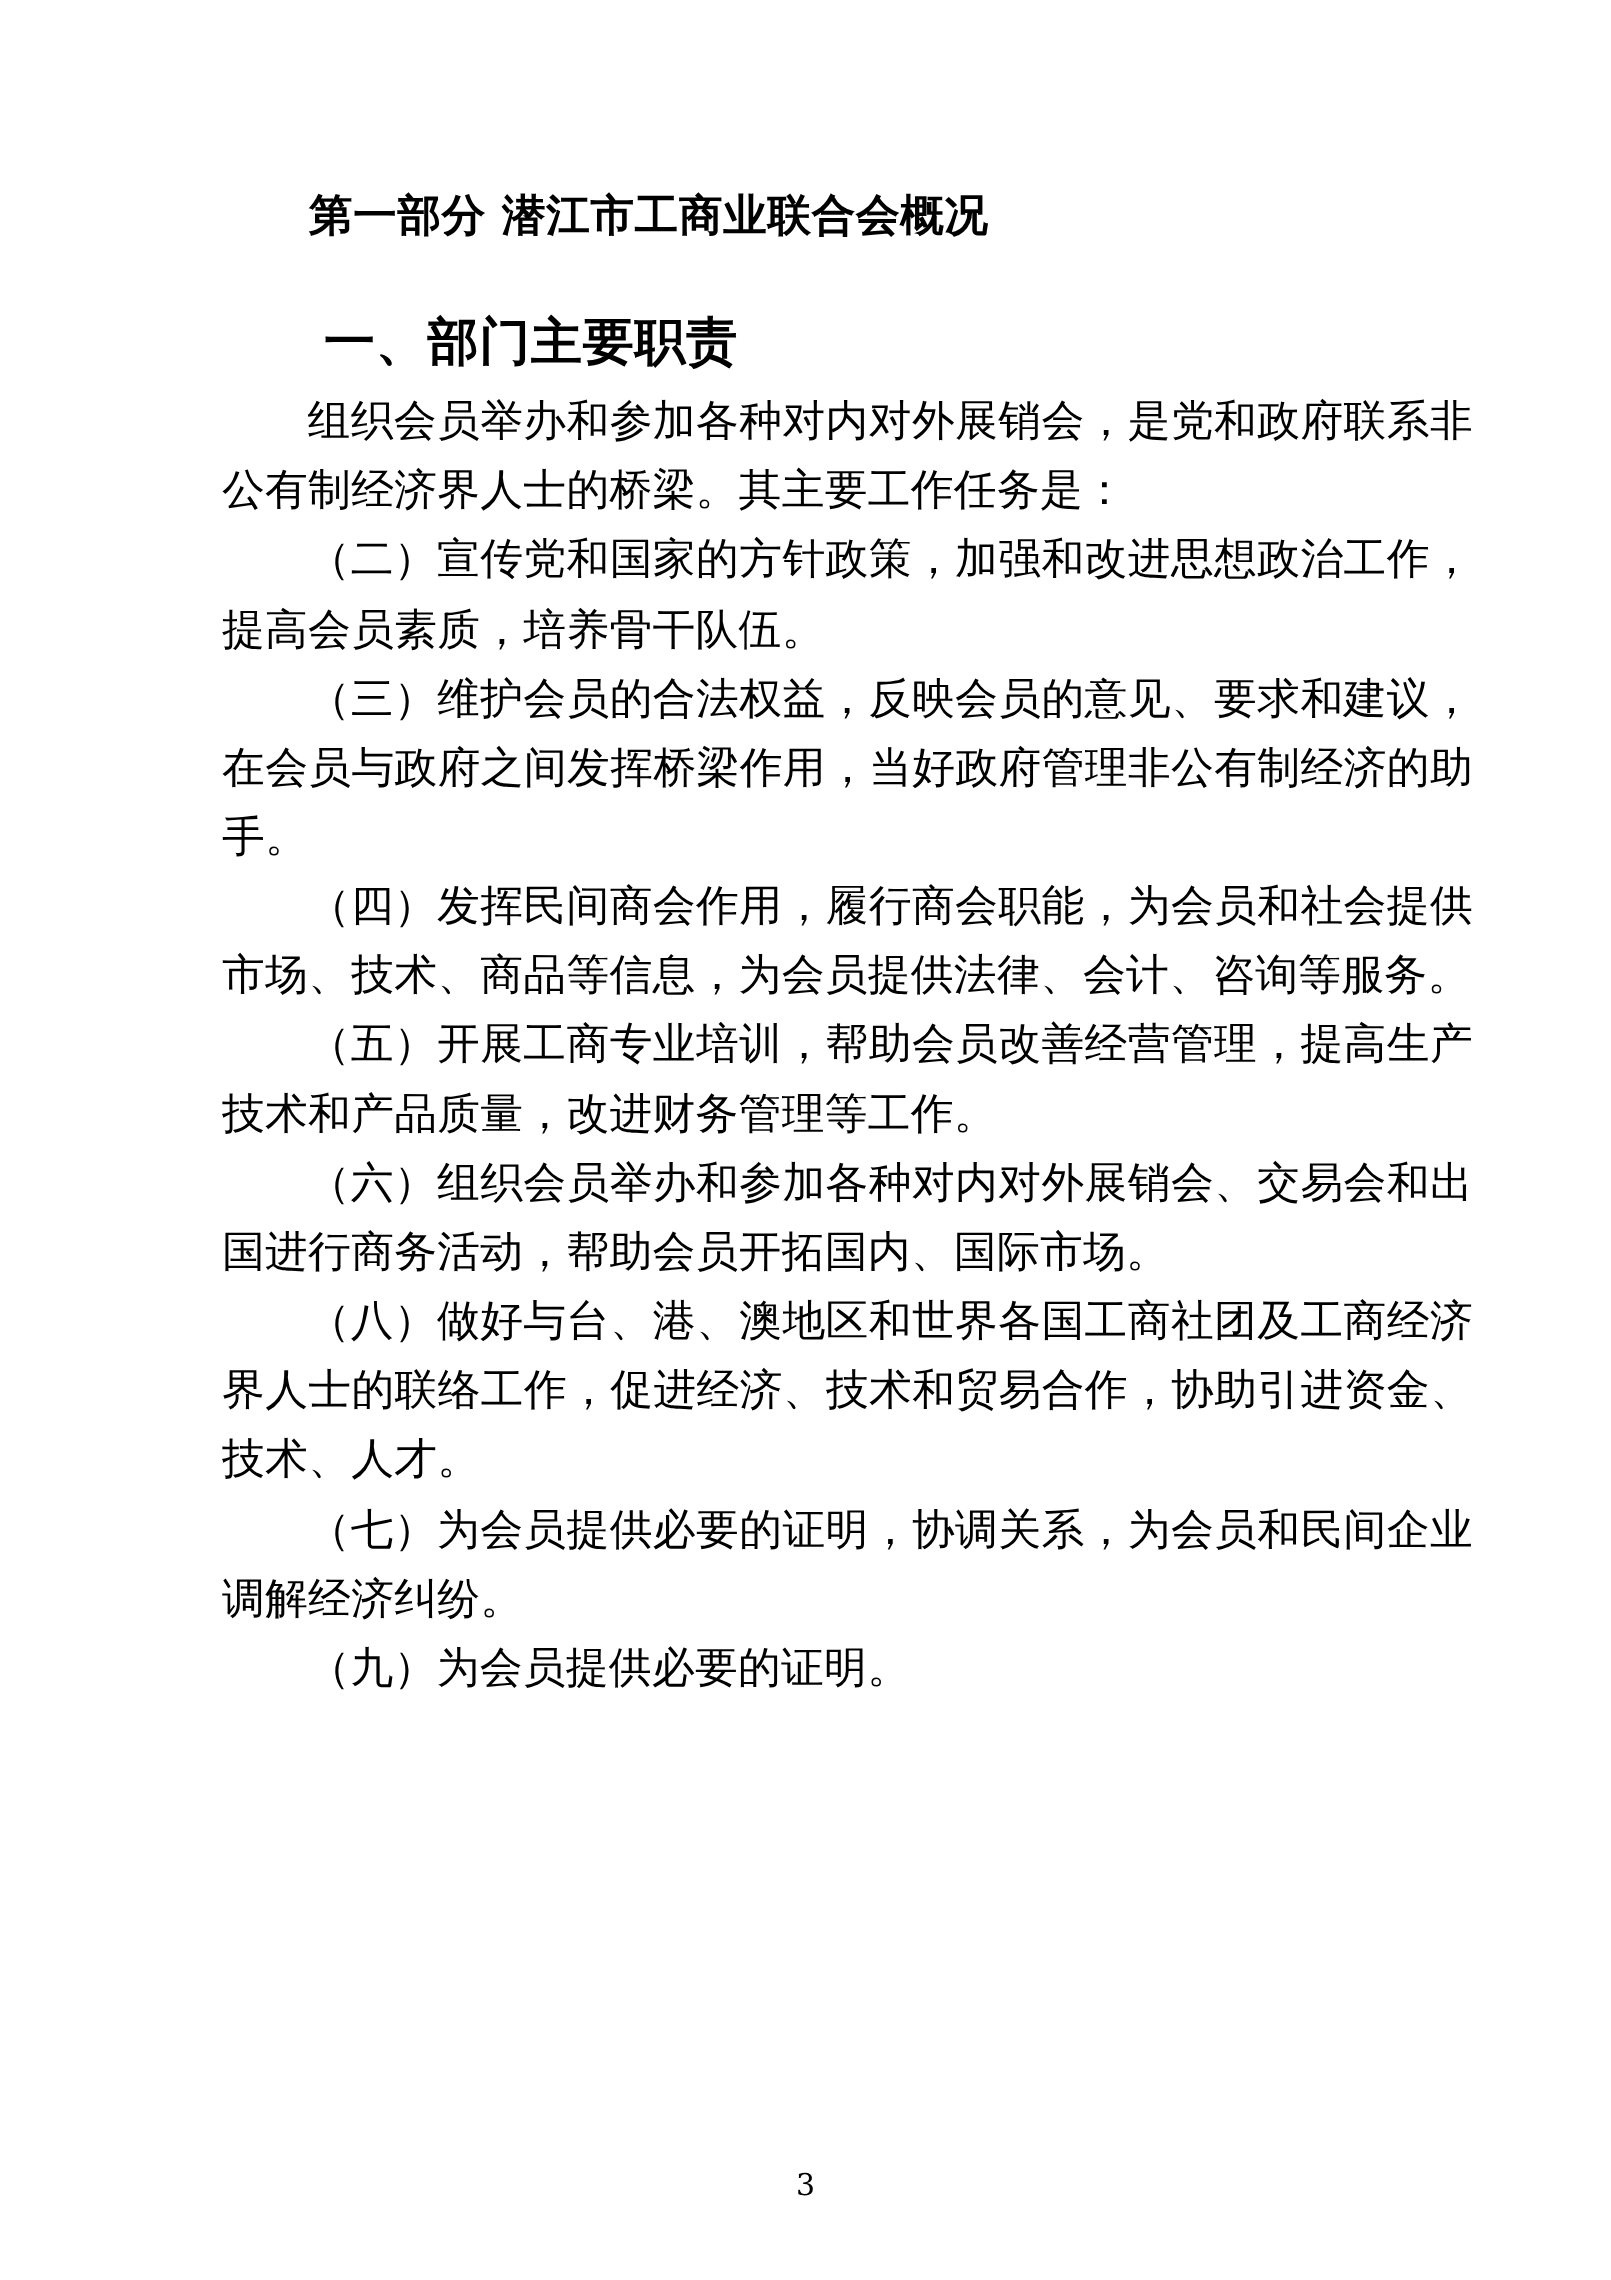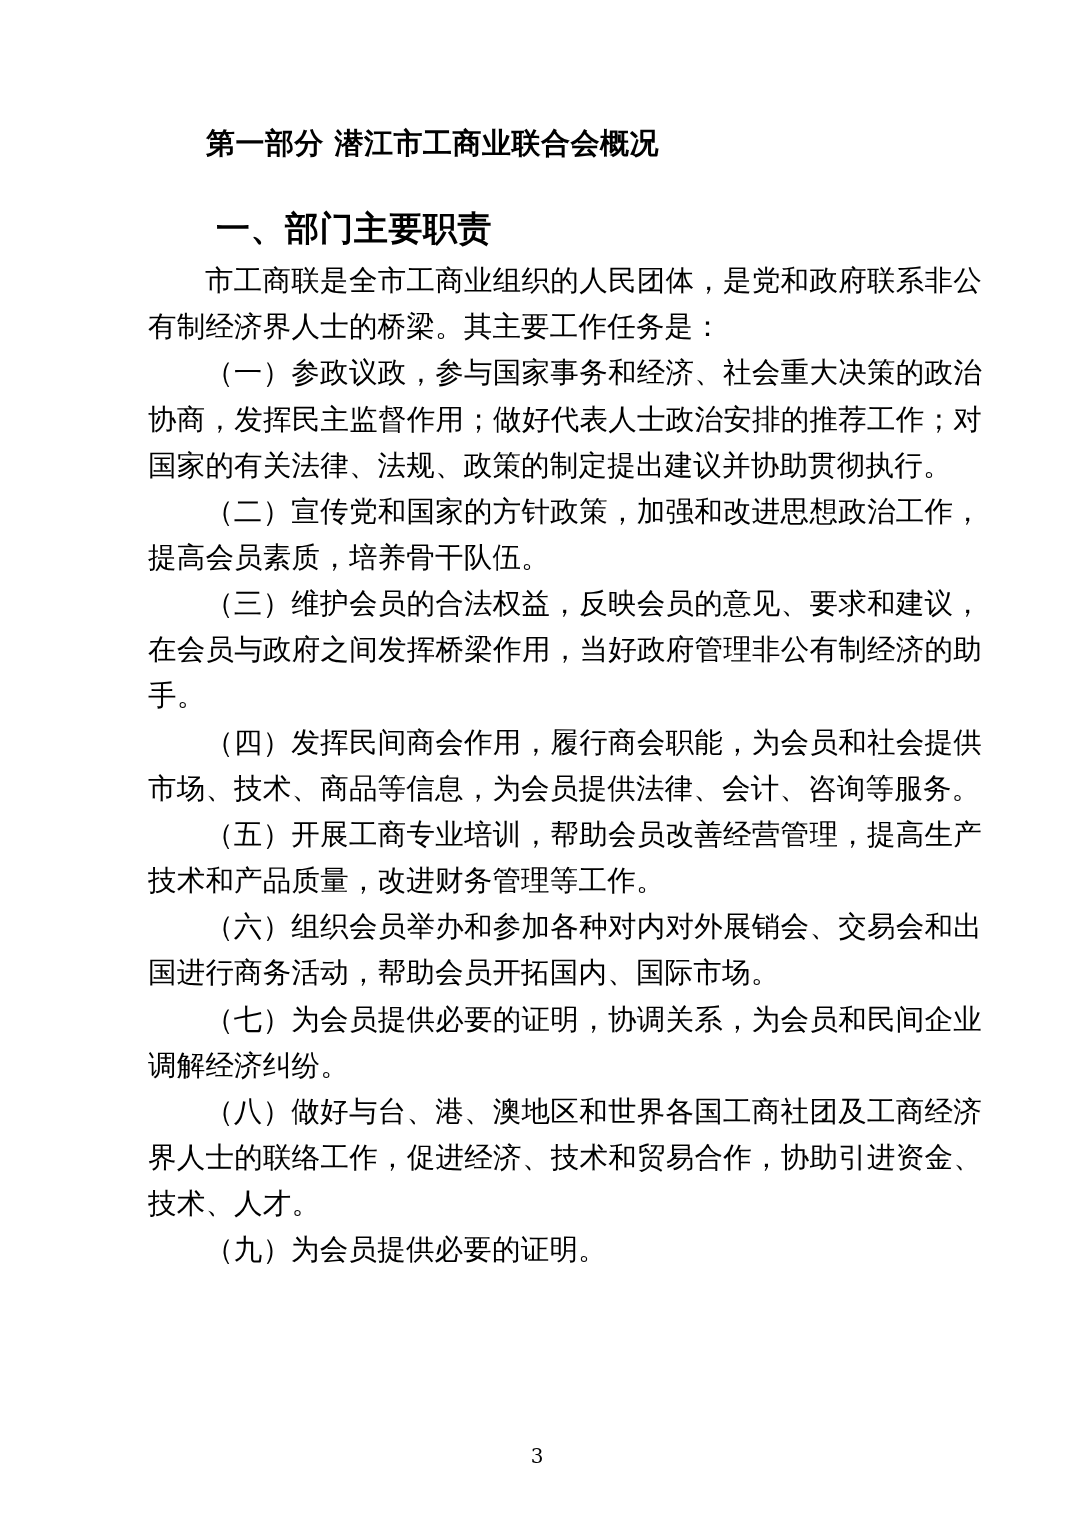--- a/index.html
+++ b/index.html
@@ -65,28 +65,27 @@
 </head>
 <body>
 
 <div class="page">
   <div class="doc-body">
 
     <p class="heading-1">第一部分    潜江市工商业联合会概况</p>
 
     <p class="heading-2">一、部门主要职责</p>
 
-    <p class="para">市工商联是全市工商业组织的人民团体，是党和政府联系非公有制经济界人士的桥梁。其主要工作任务是：</p>
+    <p class="para">组织会员举办和参加各种对内对外展销会，是党和政府联系非公有制经济界人士的桥梁。其主要工作任务是：</p>
 
-    <p class="para">（一）参政议政，参与国家事务和经济、社会重大决策的政治协商，发挥民主监督作用；做好代表人士政治安排的推荐工作；对国家的有关法律、法规、政策的制定提出建议并协助贯彻执行。</p>
     <p class="para">（二）宣传党和国家的方针政策，加强和改进思想政治工作，提高会员素质，培养骨干队伍。</p>
     <p class="para">（三）维护会员的合法权益，反映会员的意见、要求和建议，在会员与政府之间发挥桥梁作用，当好政府管理非公有制经济的助手。</p>
     <p class="para">（四）发挥民间商会作用，履行商会职能，为会员和社会提供市场、技术、商品等信息，为会员提供法律、会计、咨询等服务。</p>
     <p class="para">（五）开展工商专业培训，帮助会员改善经营管理，提高生产技术和产品质量，改进财务管理等工作。</p>
     <p class="para">（六）组织会员举办和参加各种对内对外展销会、交易会和出国进行商务活动，帮助会员开拓国内、国际市场。</p>
+    <p class="para">（八）做好与台、港、澳地区和世界各国工商社团及工商经济界人士的联络工作，促进经济、技术和贸易合作，协助引进资金、技术、人才。</p>
     <p class="para">（七）为会员提供必要的证明，协调关系，为会员和民间企业调解经济纠纷。</p>
-    <p class="para">（八）做好与台、港、澳地区和世界各国工商社团及工商经济界人士的联络工作，促进经济、技术和贸易合作，协助引进资金、技术、人才。</p>
     <p class="para">（九）为会员提供必要的证明。</p>
 
 
   </div>
   <div class="page-number">3</div>
 </div>
 
 </body></html>

